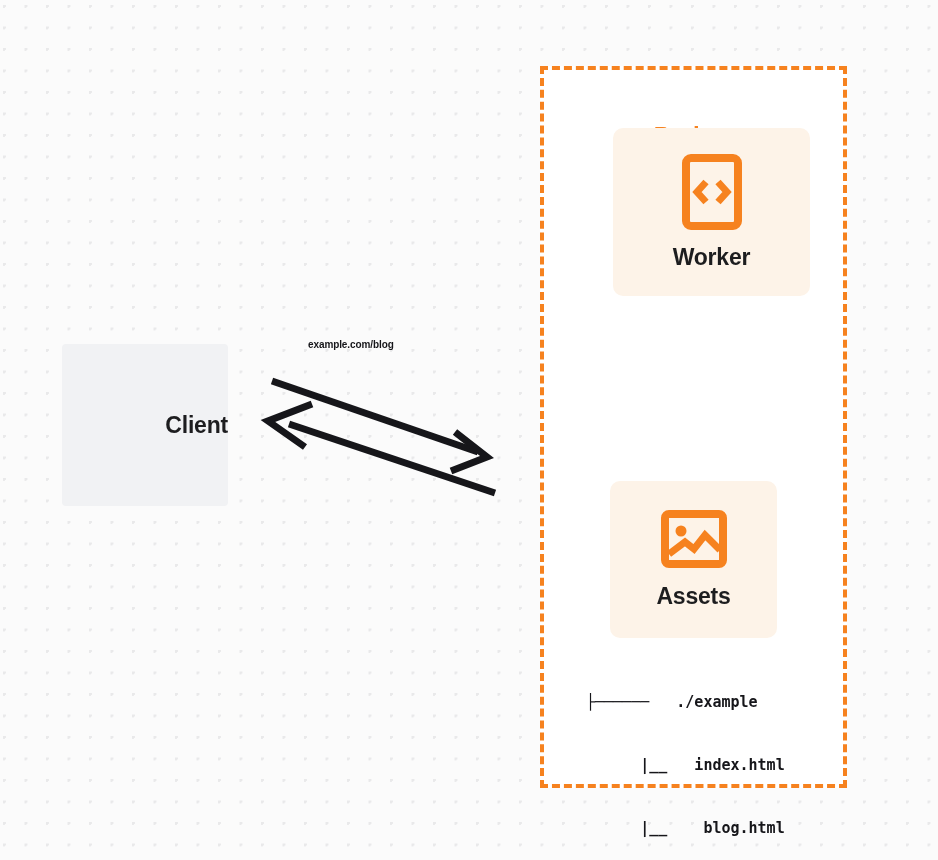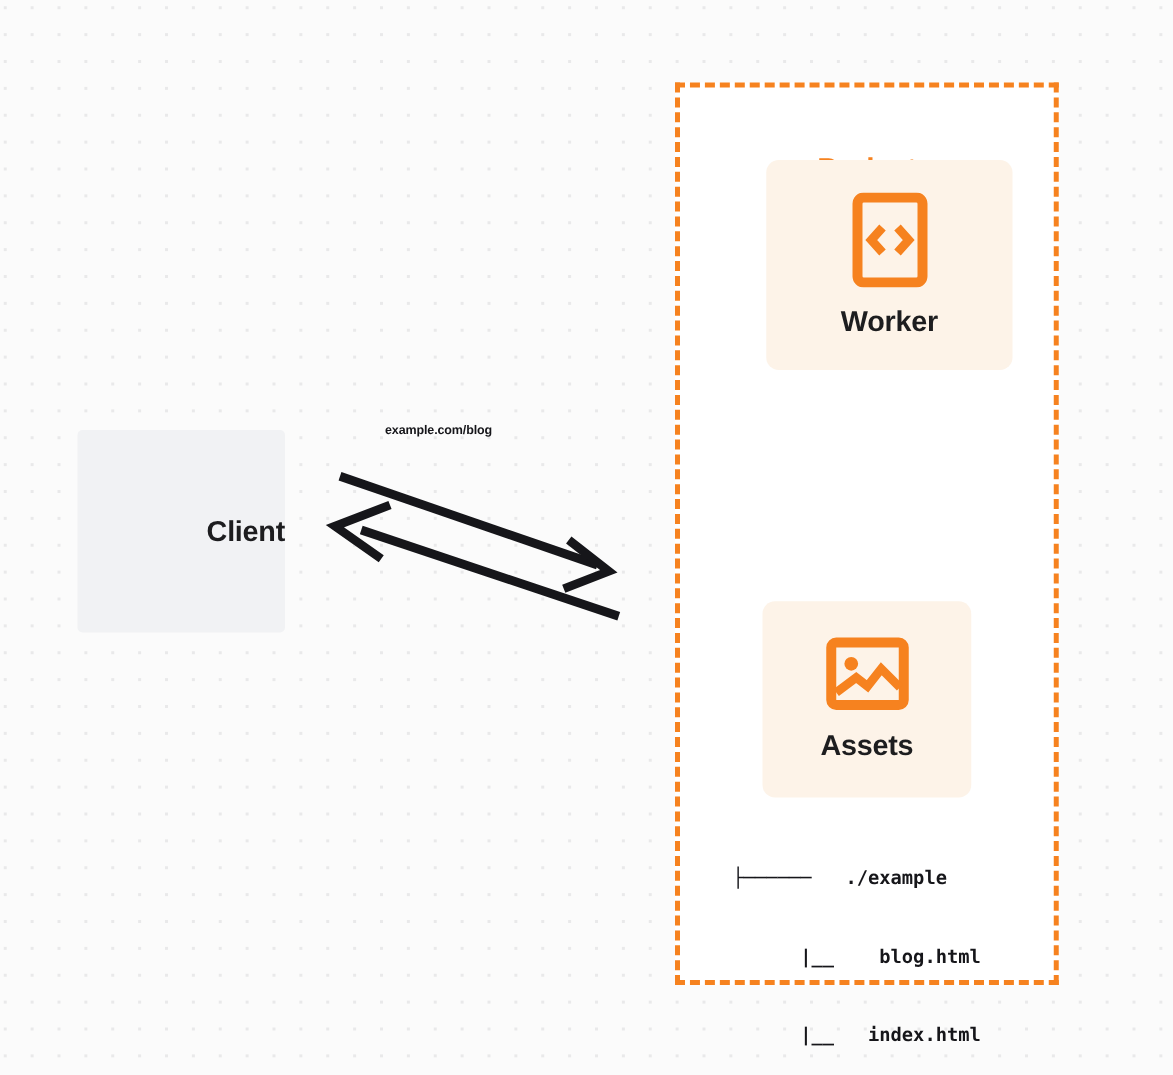--- a/index.html
+++ b/index.html
@@ -181,18 +181,18 @@
     <svg class="service-icon" width="68" height="60" viewBox="0 0 68 60">
       <rect x="5" y="5" width="58" height="50" rx="4" ry="4" fill="none" stroke="#f6821f" stroke-width="8"></rect>
       <circle cx="21" cy="22" r="5.5" fill="#f6821f"></circle>
       <polyline points="9,45 25,33 34,40 45,26 60,41" fill="none" stroke="#f6821f" stroke-width="7" stroke-linecap="butt" stroke-linejoin="miter"></polyline>
     </svg>
     <span class="service-label">Assets</span>
   </div>
 
   <div class="file-tree">
     <span class="tree-row">├──────   ./example</span>
+    <span class="tree-row">      |__   index.html</span>
     <span class="tree-row">      |__    blog.html</span>
-    <span class="tree-row">      |__   index.html</span>
     
   </div>
 
 </div>
 
 </body></html>

